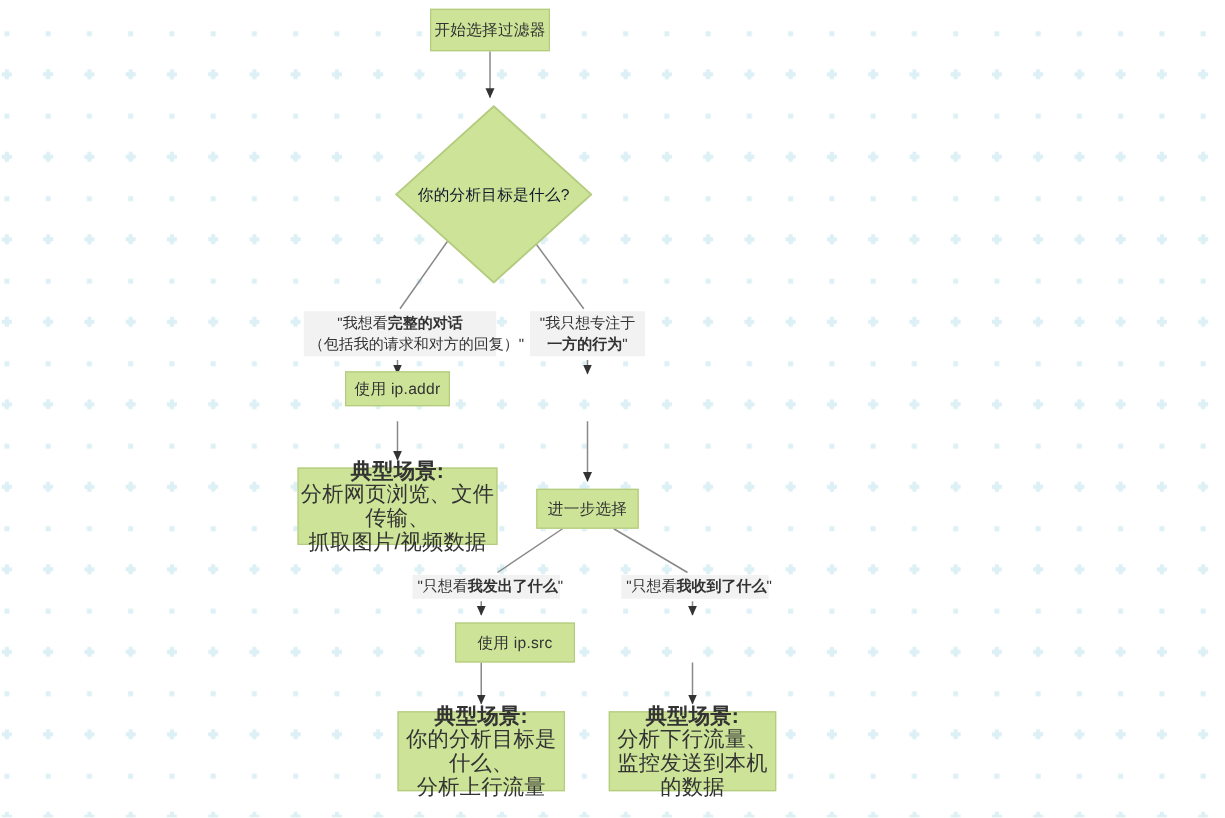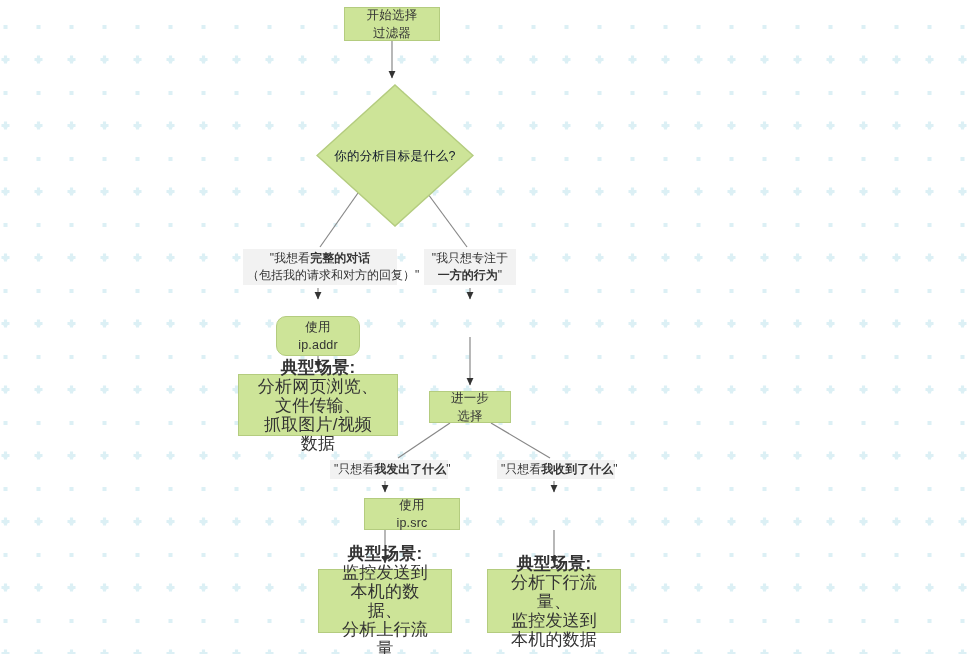--- a/index.html
+++ b/index.html
@@ -58,21 +58,21 @@
     align-items: center;
     justify-content: center;
     text-align: center;
     font-size: 12.5px;
     line-height: 18px;
     letter-spacing: 0.2px;
   }
   .node .node-text {
     display: block;
     width: 100%;
-    padding: 0 17px;
+    padding: 0 0;
     box-sizing: border-box;
   }
 
   .node-scenario {
     font-size: 17px;
     line-height: 19px;
   }
   .node-scenario .scn-title {
     display: block;
     font-weight: bold;
@@ -185,21 +185,21 @@
       <span class="node-text">开始选择过滤器</span>
     </div>
 
     <div class="node node-decision" style="left:316px; top:84px; width:158px; height:143px;">
       <svg class="diamond-shape" viewBox="0 0 158 143" preserveAspectRatio="none" xmlns="http://www.w3.org/2000/svg">
         <polygon points="79,1 157,71.5 79,142 1,71.5" fill="#cde498" stroke="#b4cc7f" stroke-width="1.5"></polygon>
       </svg>
       <span class="diamond-label">你的分析目标是什么?</span>
     </div>
 
-    <div class="node" style="left:276px; top:316px; width:84px; height:40px;border-radius:10px;">
+    <div class="node" style="left:276px; top:297px; width:84px; height:28px;">
       <span class="node-text">使用 ip.addr</span>
     </div>
 
 
     <div class="node node-scenario" style="left:238px; top:374px; width:160px; height:62px;">
       <span class="node-text">
         <span class="scn-title">典型场景:</span>
         <span class="scn-line">分析网页浏览、文件传输、</span>
         <span class="scn-line">抓取图片/视频数据</span>
       </span>
@@ -210,21 +210,21 @@
     </div>
 
     <div class="node" style="left:364px; top:498px; width:96px; height:32px;">
       <span class="node-text">使用 ip.src</span>
     </div>
 
 
     <div class="node node-scenario" style="left:318px; top:569px; width:134px; height:64px;">
       <span class="node-text">
         <span class="scn-title">典型场景:</span>
-        <span class="scn-line">监控发送到本机的数据、</span>
+        <span class="scn-line">你的分析目标是什么、</span>
         <span class="scn-line">分析上行流量</span>
       </span>
     </div>
 
     <div class="node node-scenario" style="left:487px; top:569px; width:134px; height:64px;">
       <span class="node-text">
         <span class="scn-title">典型场景:</span>
         <span class="scn-line">分析下行流量、</span>
         <span class="scn-line">监控发送到本机的数据</span>
       </span>

